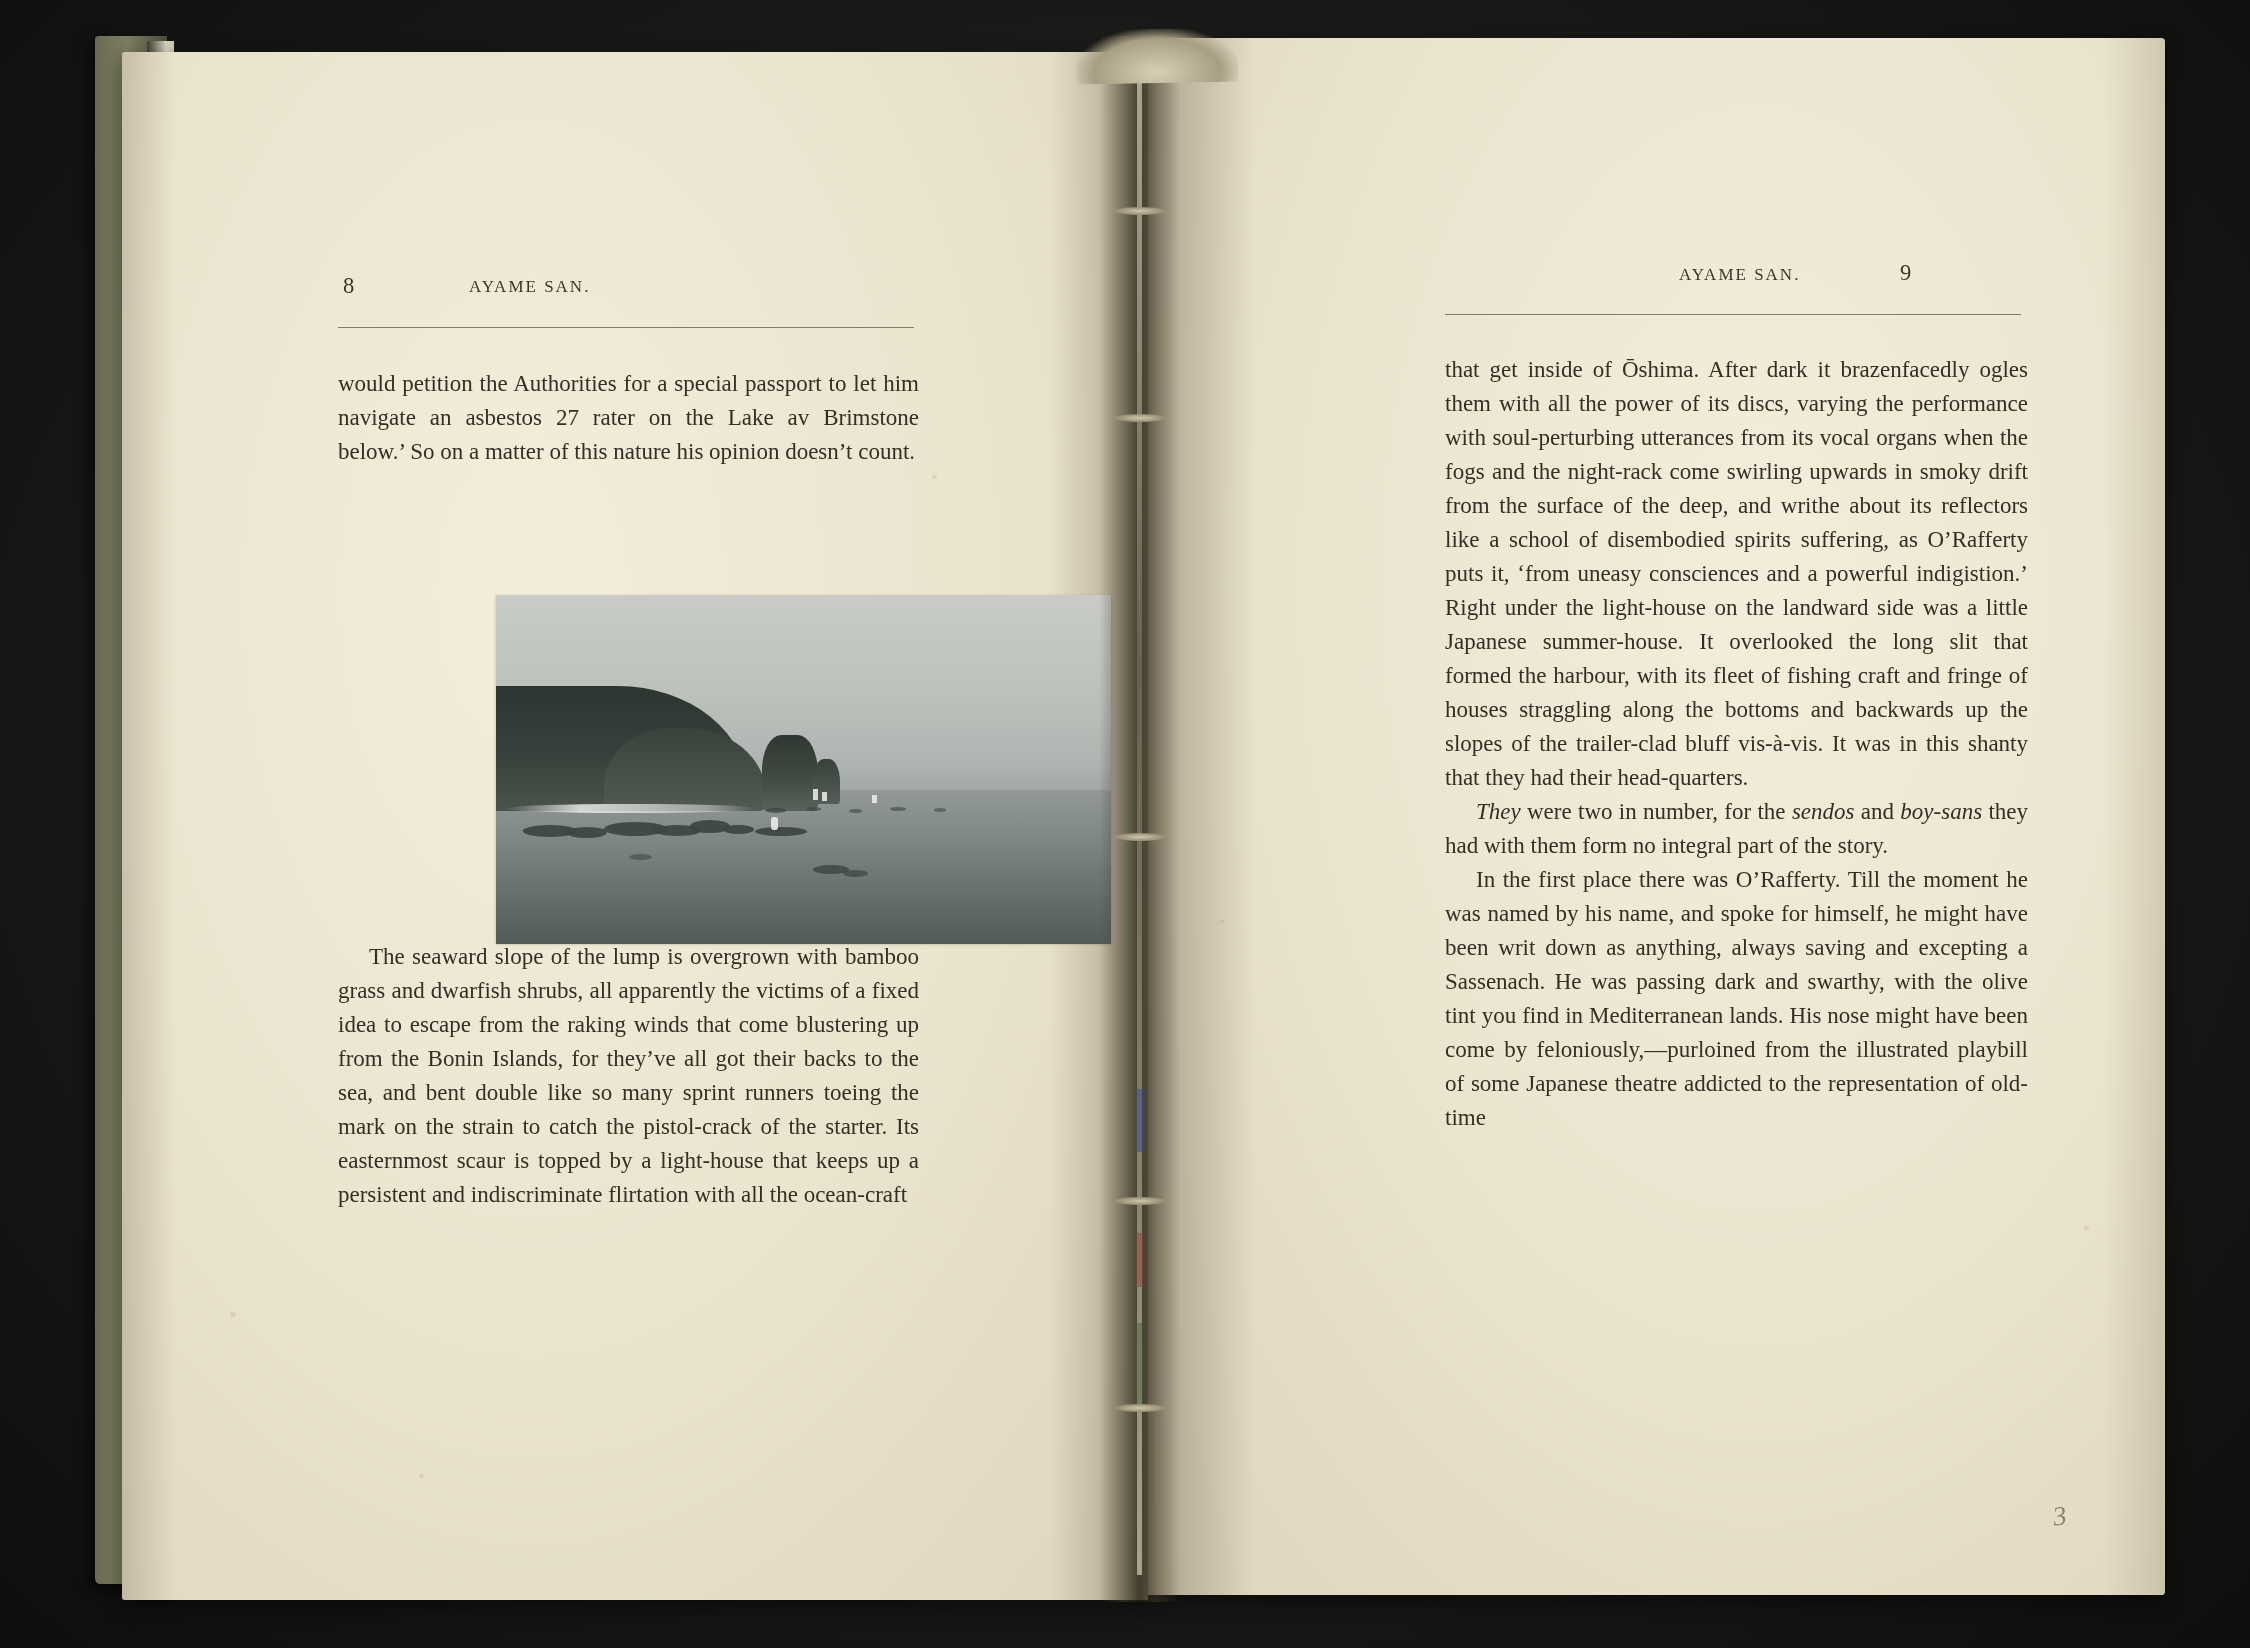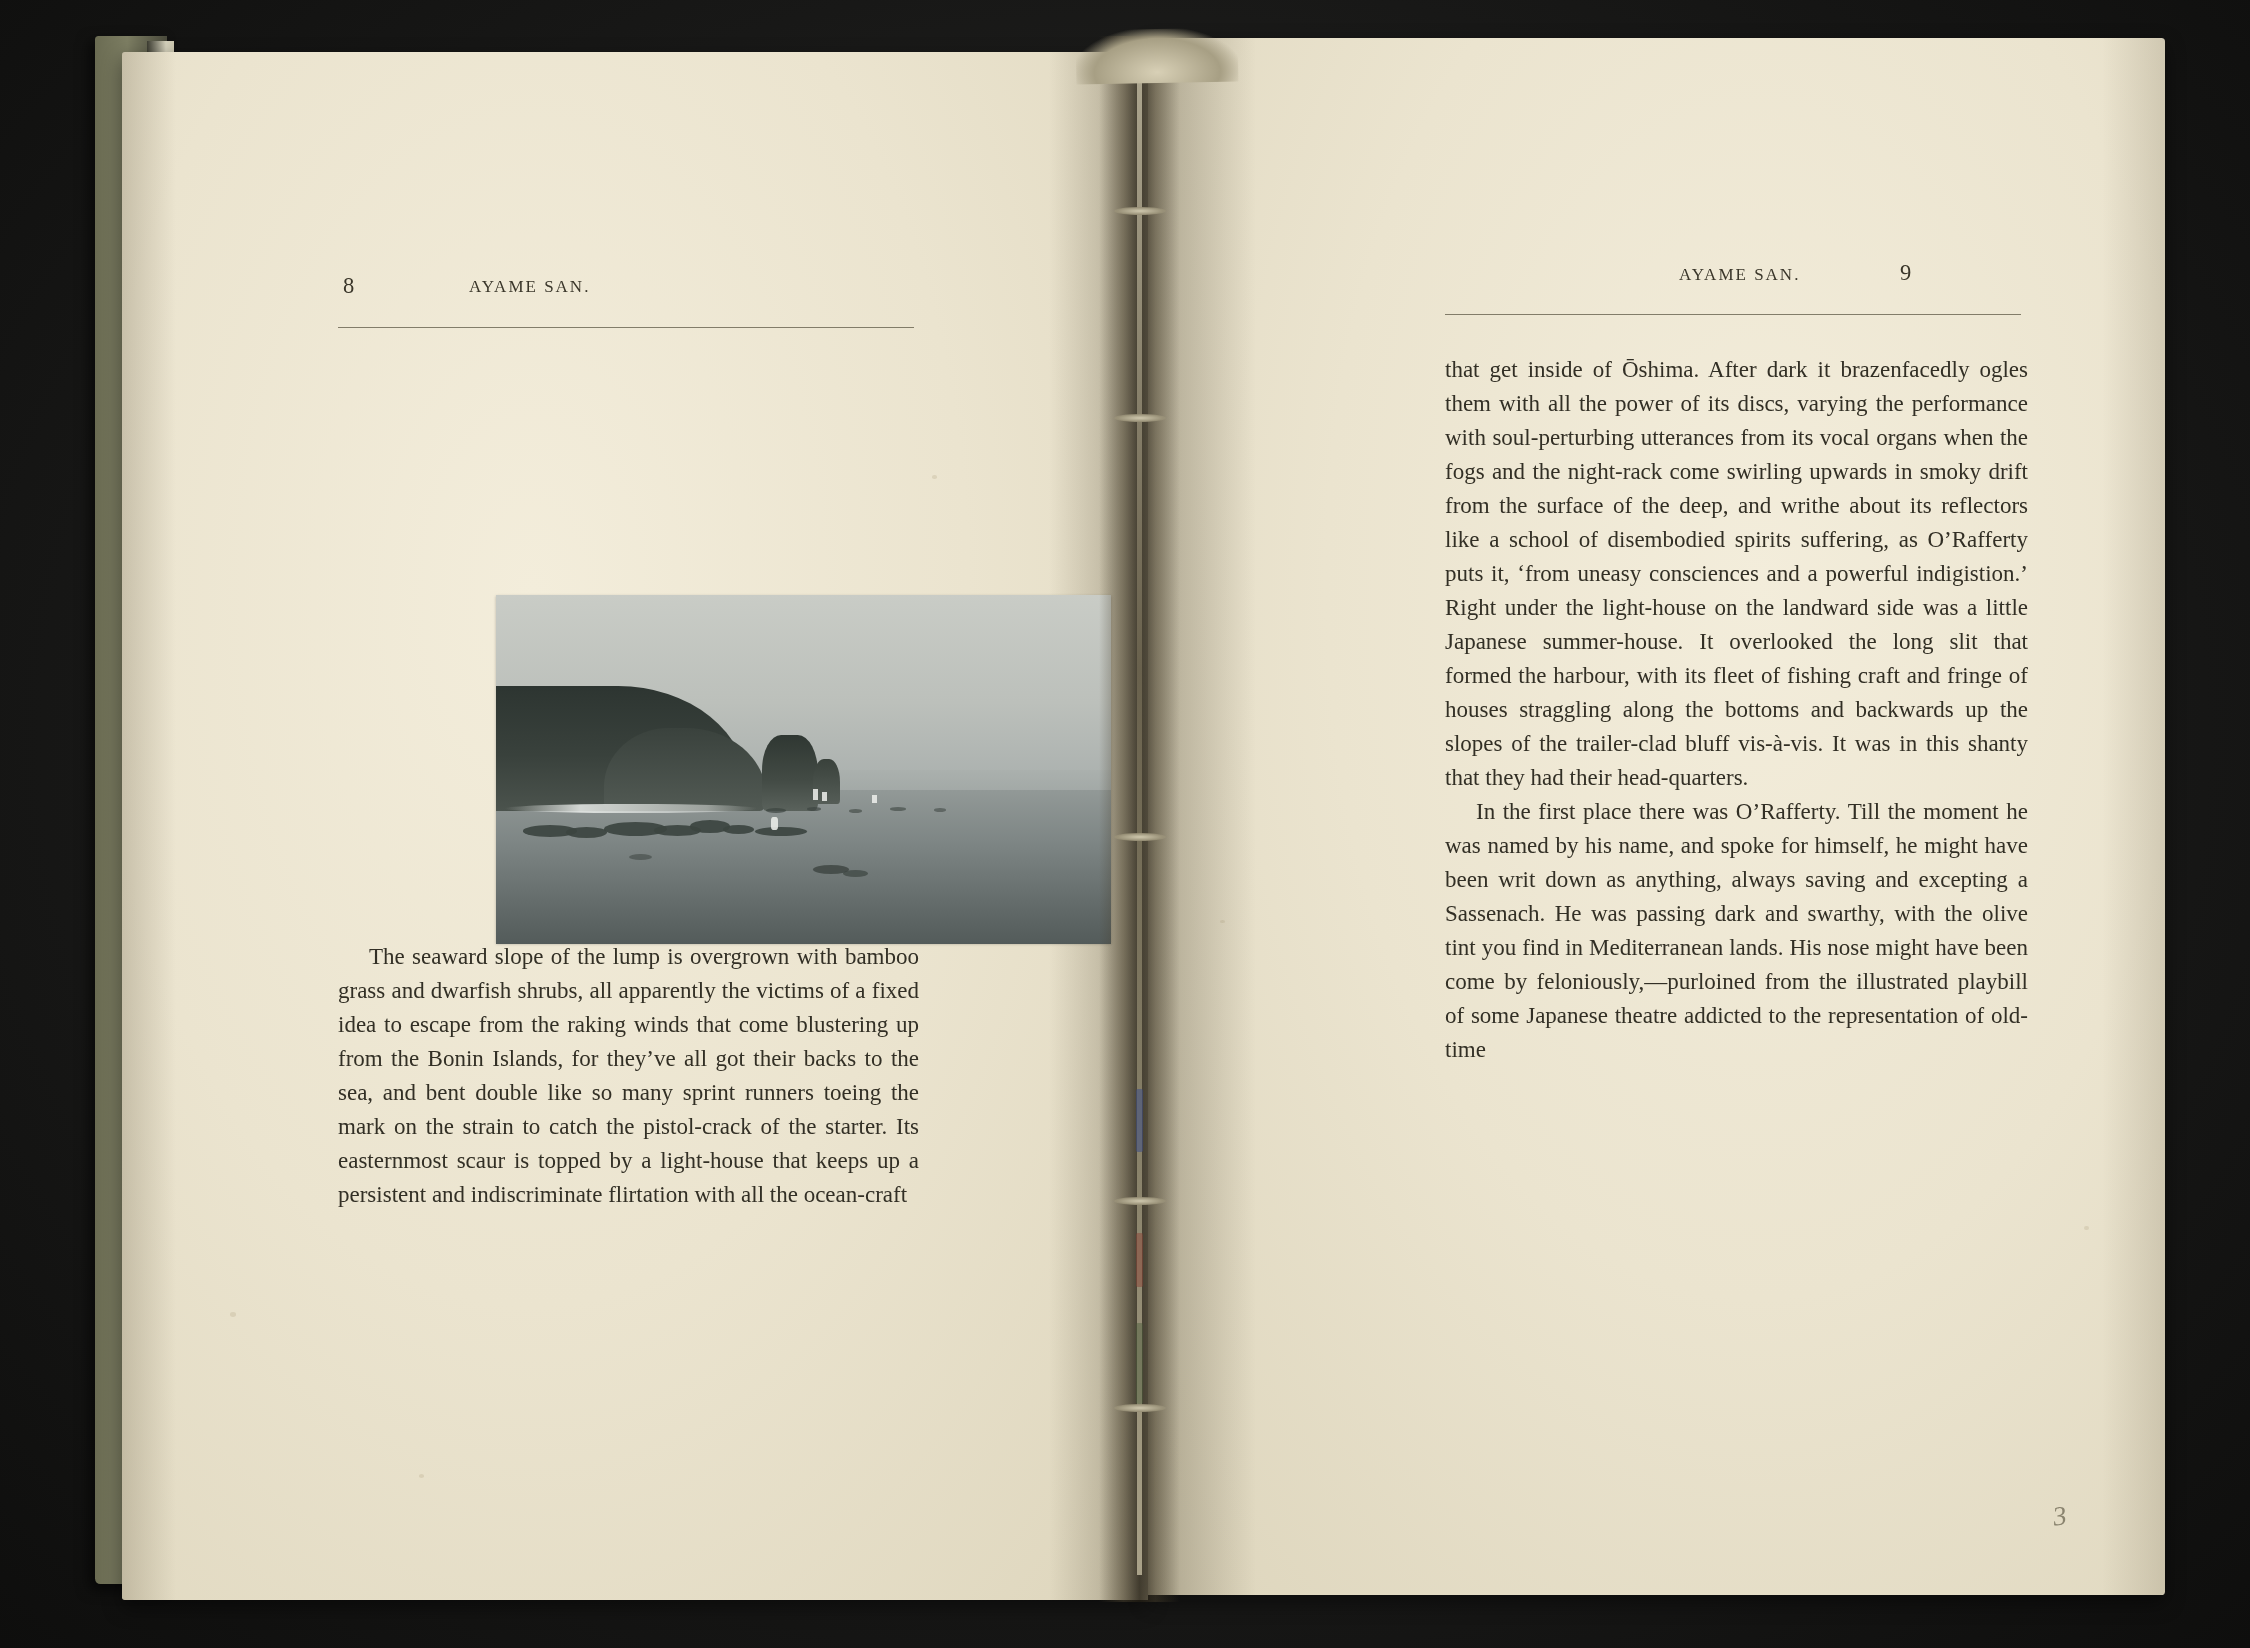--- a/index.html
+++ b/index.html
@@ -265,20 +265,23 @@
   <div id="cover">
     <div id="cover-edge"></div>
   </div>
 
   <div class="page" id="page-left">
 
     <div class="folio" style="left:221px; top:221px;">8</div>
     <div class="runhead" style="left:347px; top:225px;">AYAME SAN.</div>
     <div class="rule" style="left:216px; top:275px; width:576px;"></div>
 
+    <div class="textblock" style="left:216px; top:315px; width:581px;">
+      <p class="body">would petition the Authorities for a special passport to let him navigate an asbestos 27 rater on the Lake av Brimstone below.’  So on a matter of this nature his opinion doesn’t count.</p>
+    </div>
 
     <div id="plate">
       <div class="sky"></div>
       <div class="haze"></div>
       <div class="water"></div>
       <div class="headland"></div>
       <div class="headland2"></div>
       <div class="stack"></div>
       <div class="stack-small"></div>
       <div class="shore"></div>
@@ -318,20 +321,23 @@
   </div>
 
   <div class="page" id="page-right">
 
     <div class="runhead" style="left:531px; top:227px;">AYAME SAN.</div>
     <div class="folio" style="left:752px; top:222px;">9</div>
     <div class="rule" style="left:297px; top:276px; width:576px;"></div>
 
     <div class="textblock" style="left:297px; top:315px; width:583px;">
       <p class="body">that get inside of Ōshima.  After dark it brazenfacedly ogles them with all the power of its discs, varying the performance with soul-perturbing utterances from its vocal organs when the fogs and the night-rack come swirling upwards in smoky drift from the surface of the deep, and writhe about its reflectors like a school of disembodied spirits suffering, as O’Rafferty puts it, ‘from uneasy consciences and a powerful indigistion.’  Right under the light-house on the landward side was a little Japanese summer-house.  It overlooked the long slit that formed the harbour, with its fleet of fishing craft and fringe of houses straggling along the bottoms and backwards up the slopes of the trailer-clad bluff vis-à-vis.  It was in this shanty that they had their head-quarters.</p>
+      <p class="body indent" style="margin-top:0;">
+        <span style="font-style:italic;">They</span><span> were two in number, for the </span><span style="font-style:italic;">sendos</span><span> and </span><span style="font-style:italic;">boy-sans</span><span> they had with them form no integral part of the story.</span>
+      </p>
       <p class="body indent">In the first place there was O’Rafferty.  Till the moment he was named by his name, and spoke for himself, he might have been writ down as anything, always saving and excepting a Sassenach. He was passing dark and swarthy, with the olive tint you find in Mediterranean lands.  His nose might have been come by feloniously,—purloined from the illustrated playbill of some Japanese theatre addicted to the representation of old-time</p>
     </div>
 
     <div id="pencil-folio">3</div>
 
     <div class="speckle" style="left:72px; top:882px; width:5.4px; height:3.6px;"></div>
     <div class="speckle" style="left:936px; top:1188px; width:4.5px; height:4.5px;"></div>
   </div>
 
   <div id="gutter"></div>

